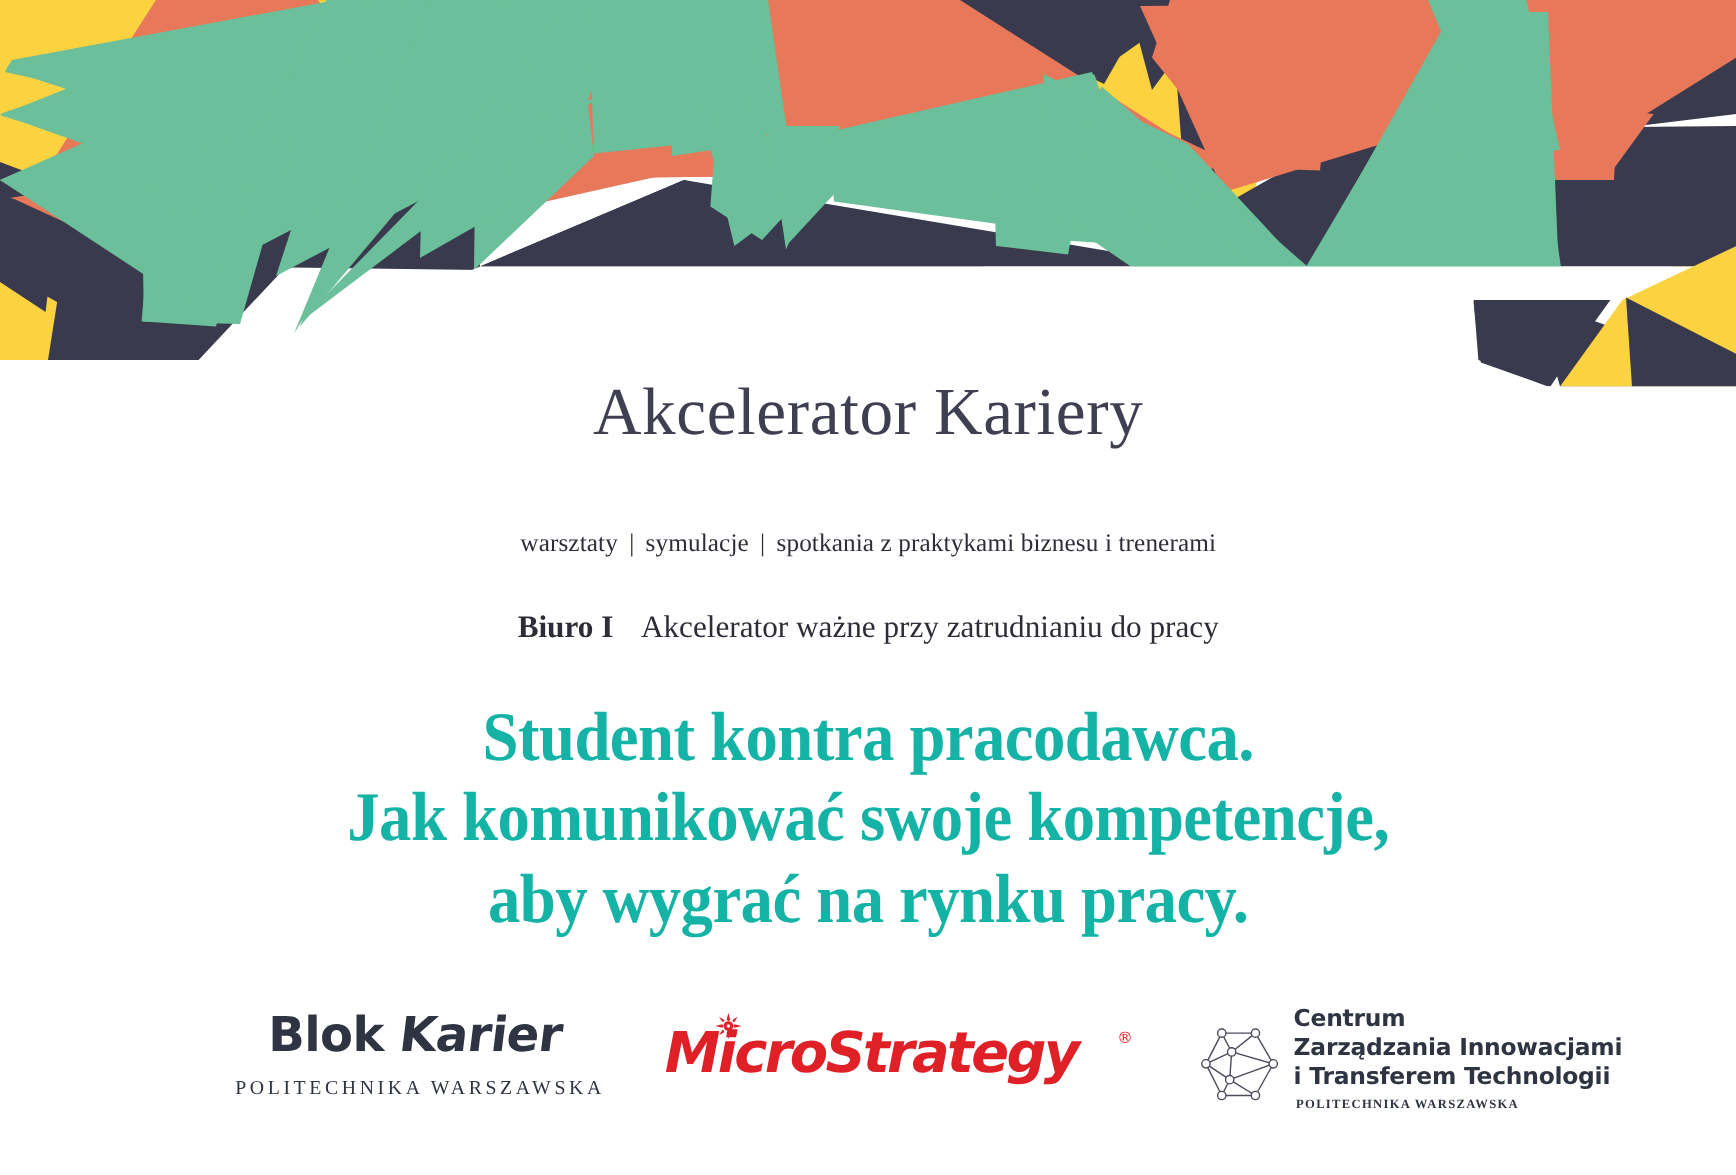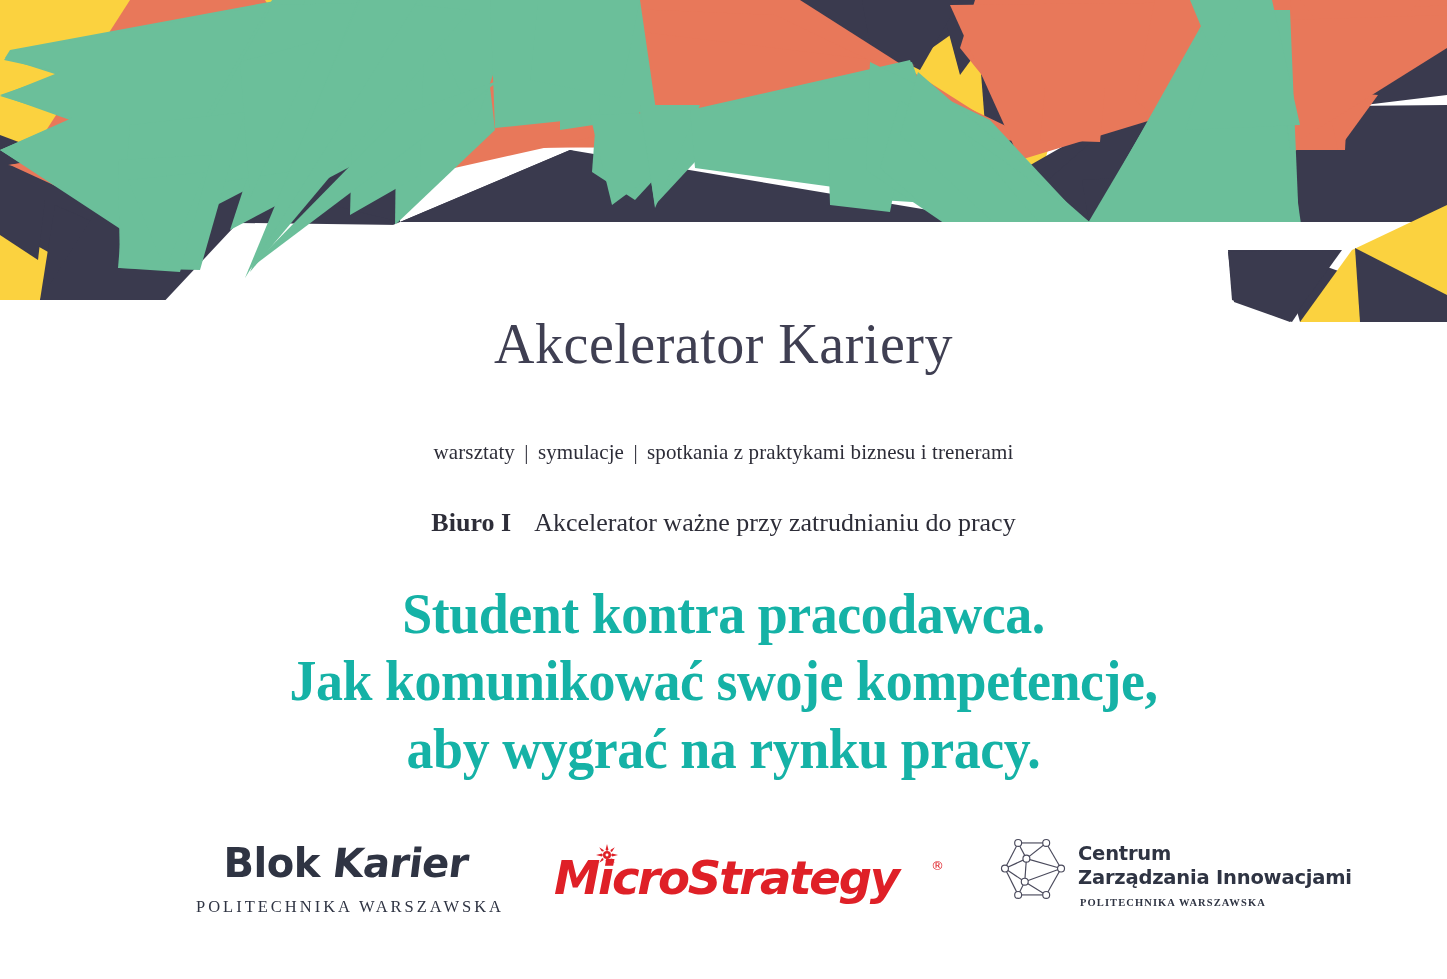--- a/index.html
+++ b/index.html
@@ -376,19 +376,20 @@
             <circle cx="56" cy="72" r="4.2"></circle>
             <circle cx="22" cy="72" r="4.2"></circle>
             <circle cx="6" cy="40" r="4.2"></circle>
             <circle cx="32" cy="28" r="4.2"></circle>
             <circle cx="30" cy="56" r="4.2"></circle>
           </g>
         </svg>
         <div class="cz-text">
           <div class="cz-line">Centrum</div>
           <div class="cz-line">Zarządzania Innowacjami</div>
+          <div class="cz-line">i Transferem Technologii</div>
           <div class="cz-sub">POLITECHNIKA WARSZAWSKA</div>
         </div>
       </div>
     </div>
 
   </div>
 </div>
 
 </body></html>

